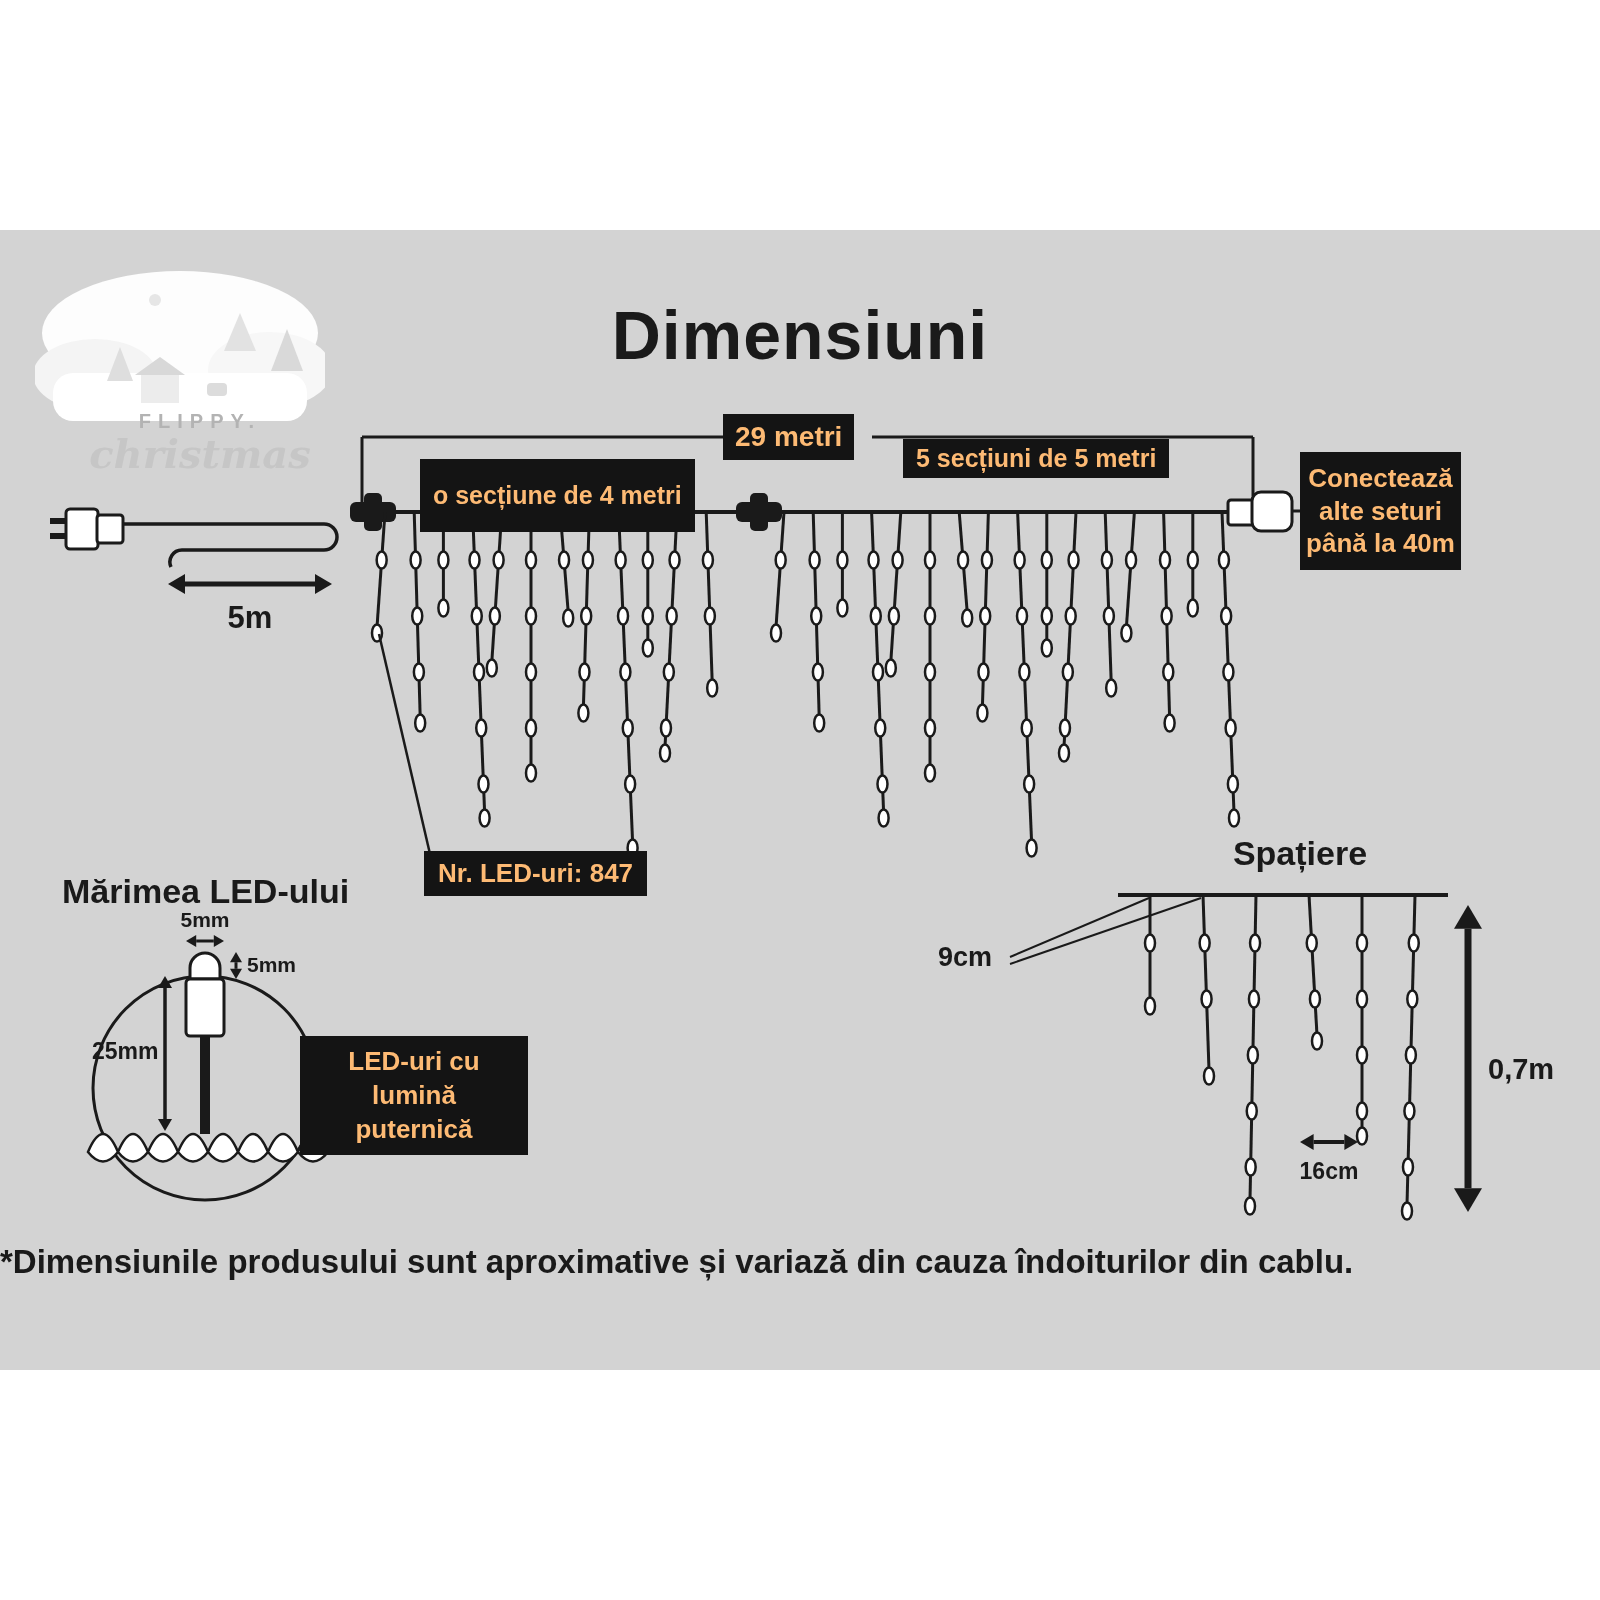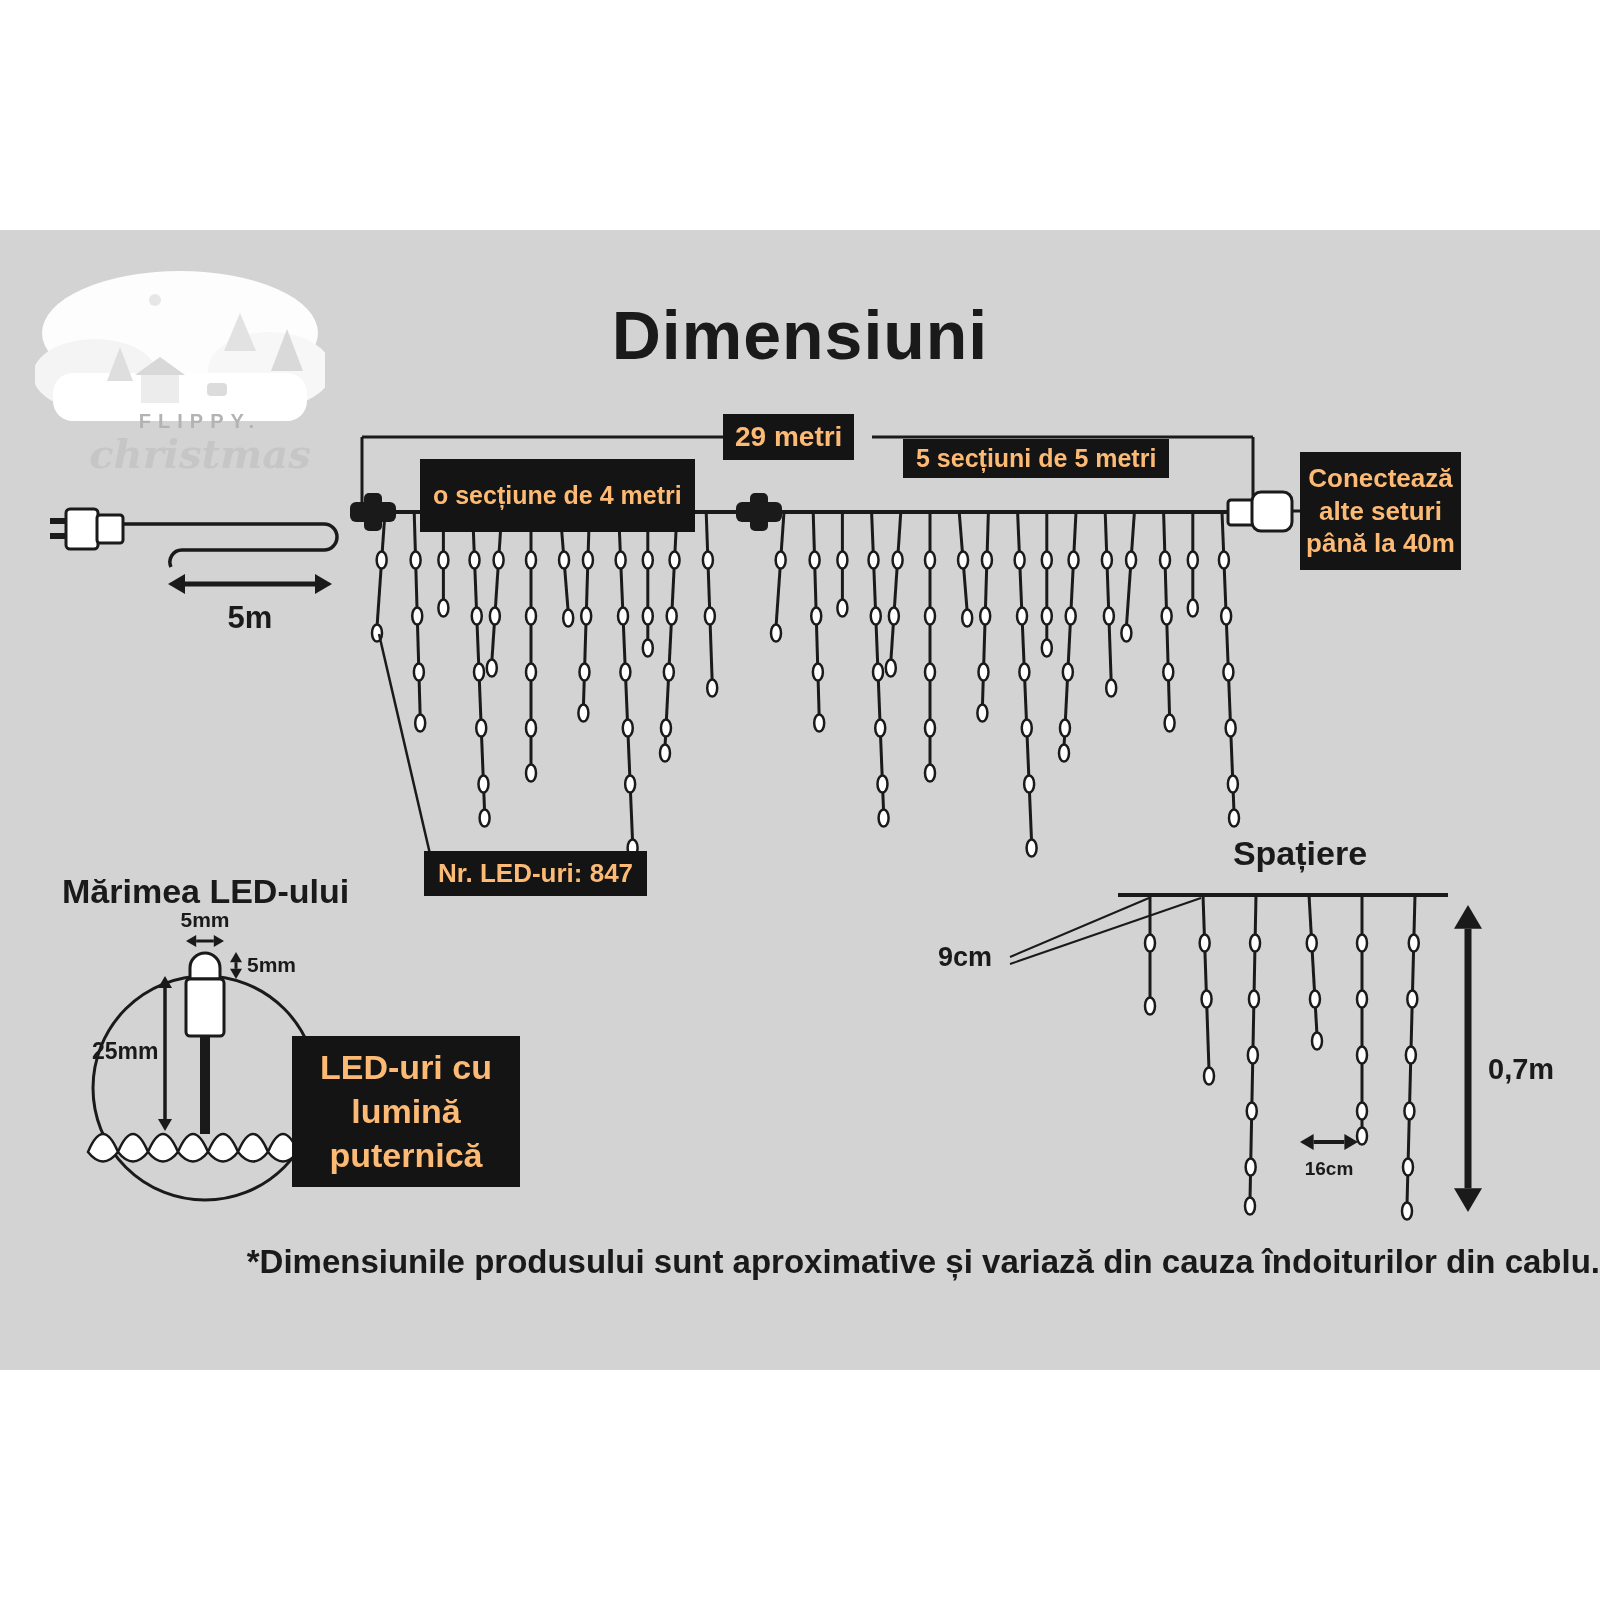--- a/index.html
+++ b/index.html
@@ -10,33 +10,33 @@
   }
   .band { position:absolute; left:0; top:230px; width:1600px; height:1140px; background:var(--band,#d3d3d3); }
   .page-title { position:absolute; left:0; top:296px; width:1600px; text-align:center;
     font-size:68px; font-weight:700; letter-spacing:1px; color:var(--ink,#1a1a1a); }
   .box { position:absolute; background:var(--box,#141414); color:#fdba74; font-weight:700; text-align:center; }
   #total-box    { left:723px; top:414px; padding:7px 12px; font-size:28px; }
   #sec1-box     { left:420px; top:459px; padding:22px 13px; font-size:25px; }
   #sec2-box     { left:903px; top:439px; padding:5px 13px; font-size:25px; }
   #connect-box  { left:1300px; top:452px; width:161px; padding:10px 6px; font-size:26px; line-height:1.25; }
   #ledcount-box { left:424px; top:851px; padding:7px 14px; font-size:26px; }
-  #lednote-box  { left:292px; top:1036px; width:228px; padding:9px 21px; font-size:34px; line-height:1.3; }
+  #lednote-box  { left:300px; top:1036px; width:228px; padding:9px 21px; font-size:26px; line-height:1.3; }
   .meas { position:absolute; font-weight:700; color:var(--ink,#1a1a1a); }
   #lbl-5m    { left:205px; top:600px; width:90px; text-align:center; font-size:31px; }
   #lbl-9cm   { left:938px; top:942px; font-size:27px; }
-  #lbl-16cm  { left:1292px; top:1158px; width:74px; text-align:center; font-size:19px; }
+  #lbl-16cm  { left:1292px; top:1158px; width:74px; text-align:center; font-size:23px; }
   #lbl-07m   { left:1488px; top:1040px; font-size:29px; font-weight:600;margin-top:13px; }
   #lbl-5mm-w { left:170px; top:908px; width:70px; text-align:center; font-size:21px; }
   #lbl-5mm-h { left:247px; top:953px; font-size:21px; }
   #lbl-25mm  { left:92px;  top:1038px; font-size:23px; }
   .section-title { position:absolute; font-size:34px; font-weight:600; color:var(--ink,#1a1a1a); }
   #led-title     { left:62px; top:872px; }
   #spacing-title { left:1140px; top:834px; width:320px; text-align:center; }
-  .footnote { position:absolute; left:0; top:1243px; width:1600px; text-align:right;
+  .footnote { position:absolute; left:0; top:1243px; width:1600px; text-align:left;
     font-size:33px; font-weight:600; color:var(--ink,#1a1a1a); }
   #logo-art { position:absolute; left:35px; top:255px; }
   .brand { position:absolute; left:110px; top:410px; width:180px; text-align:center;
     font-size:20px; font-weight:700; letter-spacing:7px; color:#b3b3b3; }
   .brand-sub { position:absolute; left:70px; top:430px; width:260px; text-align:center;
     font-family:"DejaVu Serif","Liberation Serif",serif; font-style:italic; font-weight:700;
     font-size:40px; color:#c6c6c6; }
   #art { position:absolute; left:0; top:0; }
 </style>
 </head>

